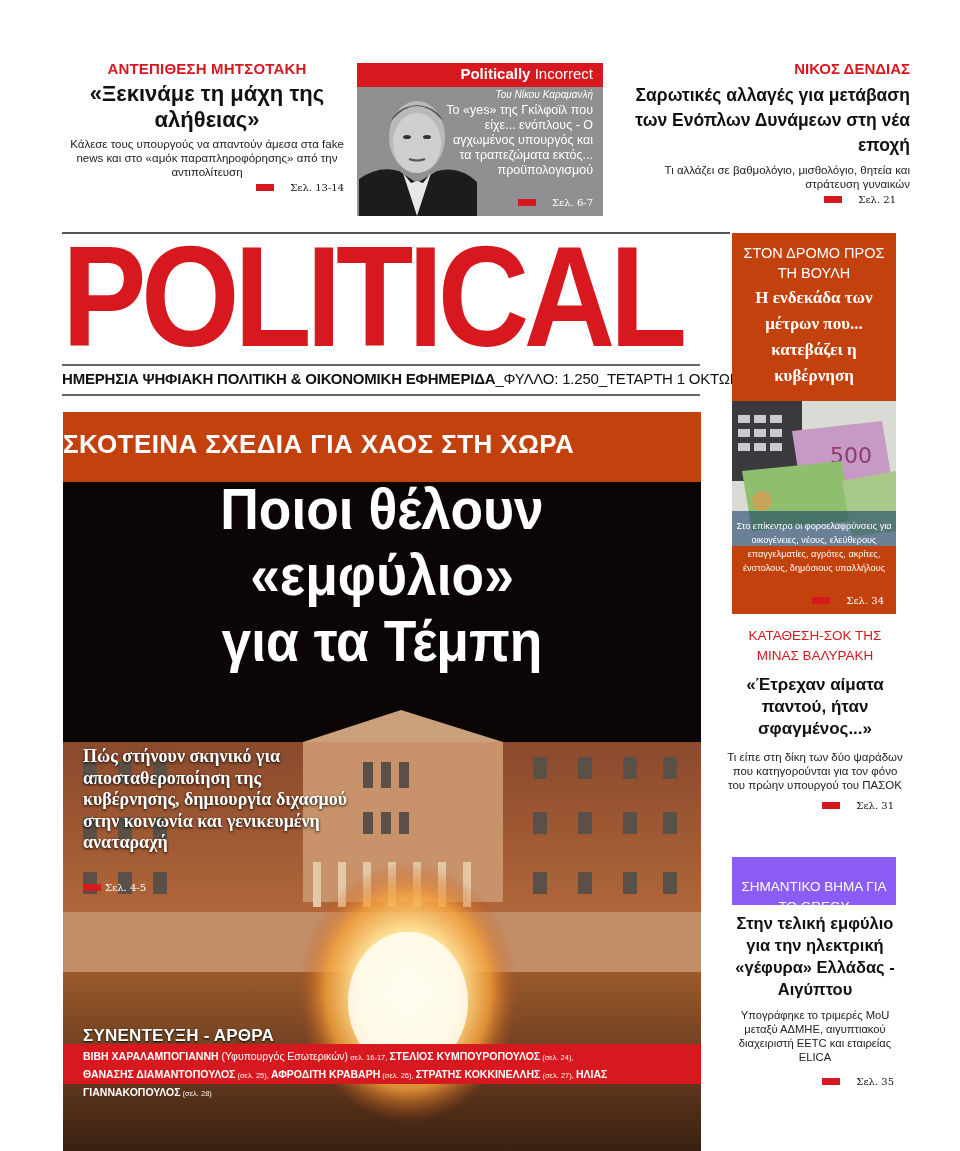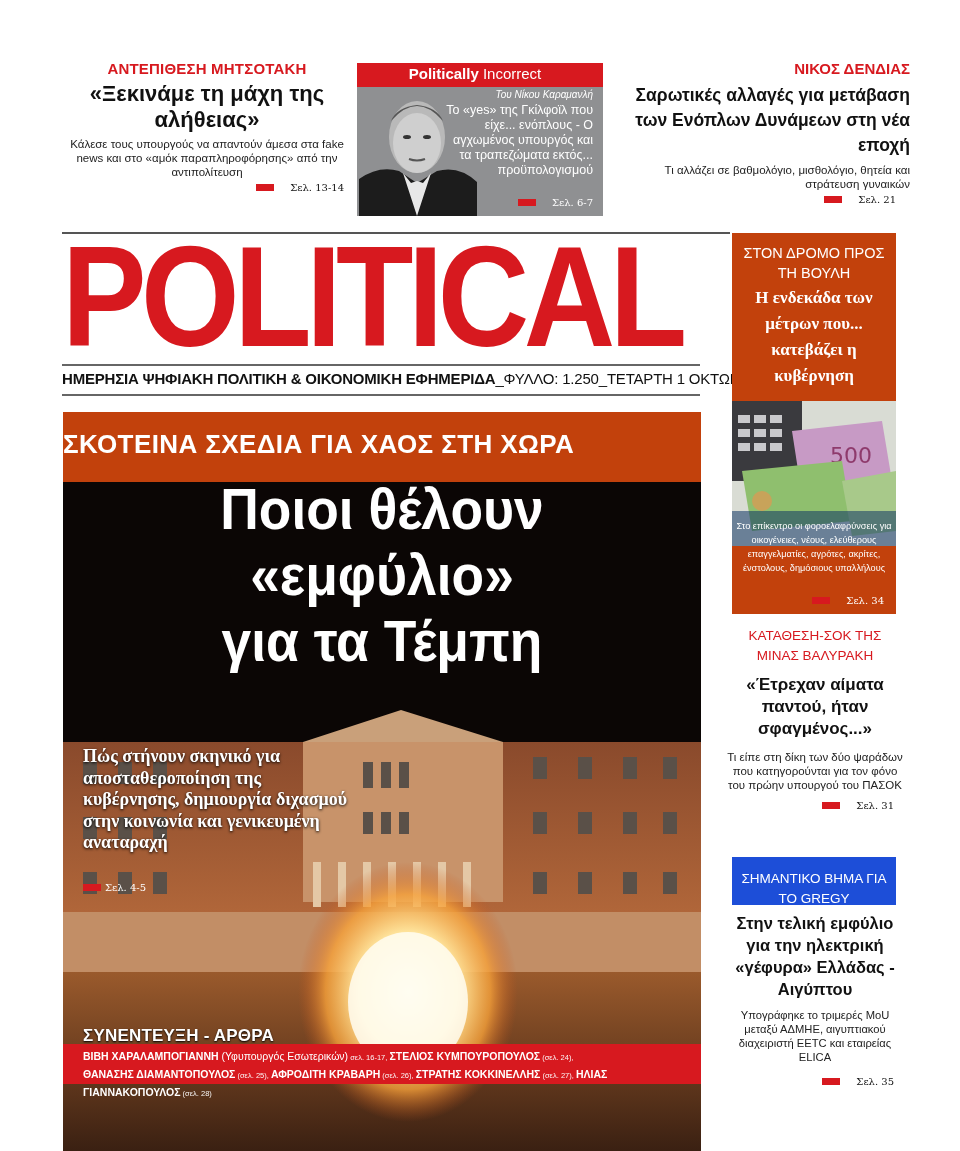--- a/index.html
+++ b/index.html
@@ -12,21 +12,21 @@
 
   
   #teaser-left { left: 62px; top: 60px; width: 290px; text-align: center; }
   #teaser-left .kicker { font-size: 15px; font-weight: bold; color: #d7191f; letter-spacing: 0.2px; }
   #teaser-left .title { font-size: 22px; font-weight: bold; line-height: 26px; margin-top: 4px; }
   #teaser-left .sub { font-size: 11.5px; line-height: 14px; margin-top: 4px; color: #222; }
   #teaser-left .page-ref { margin-top: 3px; padding-right: 8px; }
 
   
   #pi-box { left: 357px; top: 63px; width: 246px; height: 153px; background: #8f9092; overflow: hidden; }
-  #pi-box .head { height: 24px; background: #d7191f; color: #fff; text-align: center; padding-right: 10px; font-size: 15px; line-height: 22px; }
+  #pi-box .head { height: 24px; background: #d7191f; color: #fff; text-align: right; padding-right: 10px; font-size: 15px; line-height: 22px; }
   #pi-box .head b { font-weight: 900; }
   #pi-box .author { text-align: right; padding-right: 10px; font-size: 10px; font-style: italic; color: #fff; margin-top: 2px; }
   #pi-box .portrait { position: absolute; left: 2px; top: 24px; width: 118px; height: 129px; }
   #pi-box .text { position: absolute; right: 10px; top: 40px; width: 150px; text-align: right; color: #fff; font-size: 12.5px; line-height: 15px; }
   #pi-box .page-ref { position: absolute; right: 10px; bottom: 8px; color: #fff; }
 
   
   #teaser-right { left: 612px; top: 60px; width: 298px; text-align: right; }
   #teaser-right .kicker { font-size: 15px; color: #d7191f; font-weight: bold; }
   #teaser-right .title { font-size: 17.5px; font-weight: bold; line-height: 25px; margin-top: 6px; }
@@ -62,21 +62,21 @@
   #budget-box .img { position: absolute; left: 0; top: 168px; width: 164px; height: 145px; }
   #budget-box .sub { position: absolute; left: 0; top: 286px; width: 164px; text-align: center; color: #fff; font-size: 9.2px; line-height: 14px; }
   #budget-box .page-ref { position: absolute; right: 12px; bottom: 8px; color: #fff; }
 
   #valyraki { left: 726px; top: 626px; width: 178px; text-align: center; }
   #valyraki .kicker { font-size: 13.5px; color: #d7191f; line-height: 20px; }
   #valyraki .title { font-size: 17px; font-weight: bold; line-height: 22px; margin-top: 8px; }
   #valyraki .sub { font-size: 11.5px; line-height: 14px; margin-top: 10px; color: #222; }
   #valyraki .page-ref { margin-top: 8px; padding-right: 10px; }
 
-  #gregy-kicker { left: 732px; top: 857px; width: 164px; height: 48px; background: #1d4ed8; color: #fff; text-align: center; font-size: 13.5px; line-height: 20px; padding-top: 12px; }
+  #gregy-kicker { left: 732px; top: 857px; width: 164px; height: 48px; background: #8b5cf6; color: #fff; text-align: center; font-size: 13.5px; line-height: 20px; padding-top: 20px; }
   #gregy { left: 726px; top: 912px; width: 178px; text-align: center; }
   #gregy .title { font-size: 16.5px; font-weight: bold; line-height: 22px; }
   #gregy .sub { font-size: 11.2px; line-height: 14px; margin-top: 8px; color: #222; }
   #gregy .page-ref { margin-top: 12px; padding-right: 10px; }
 </style>
 </head>
 <body>
 
 <div id="teaser-left" class="abs">
   <div class="kicker">ΑΝΤΕΠΙΘΕΣΗ ΜΗΤΣΟΤΑΚΗ</div>

